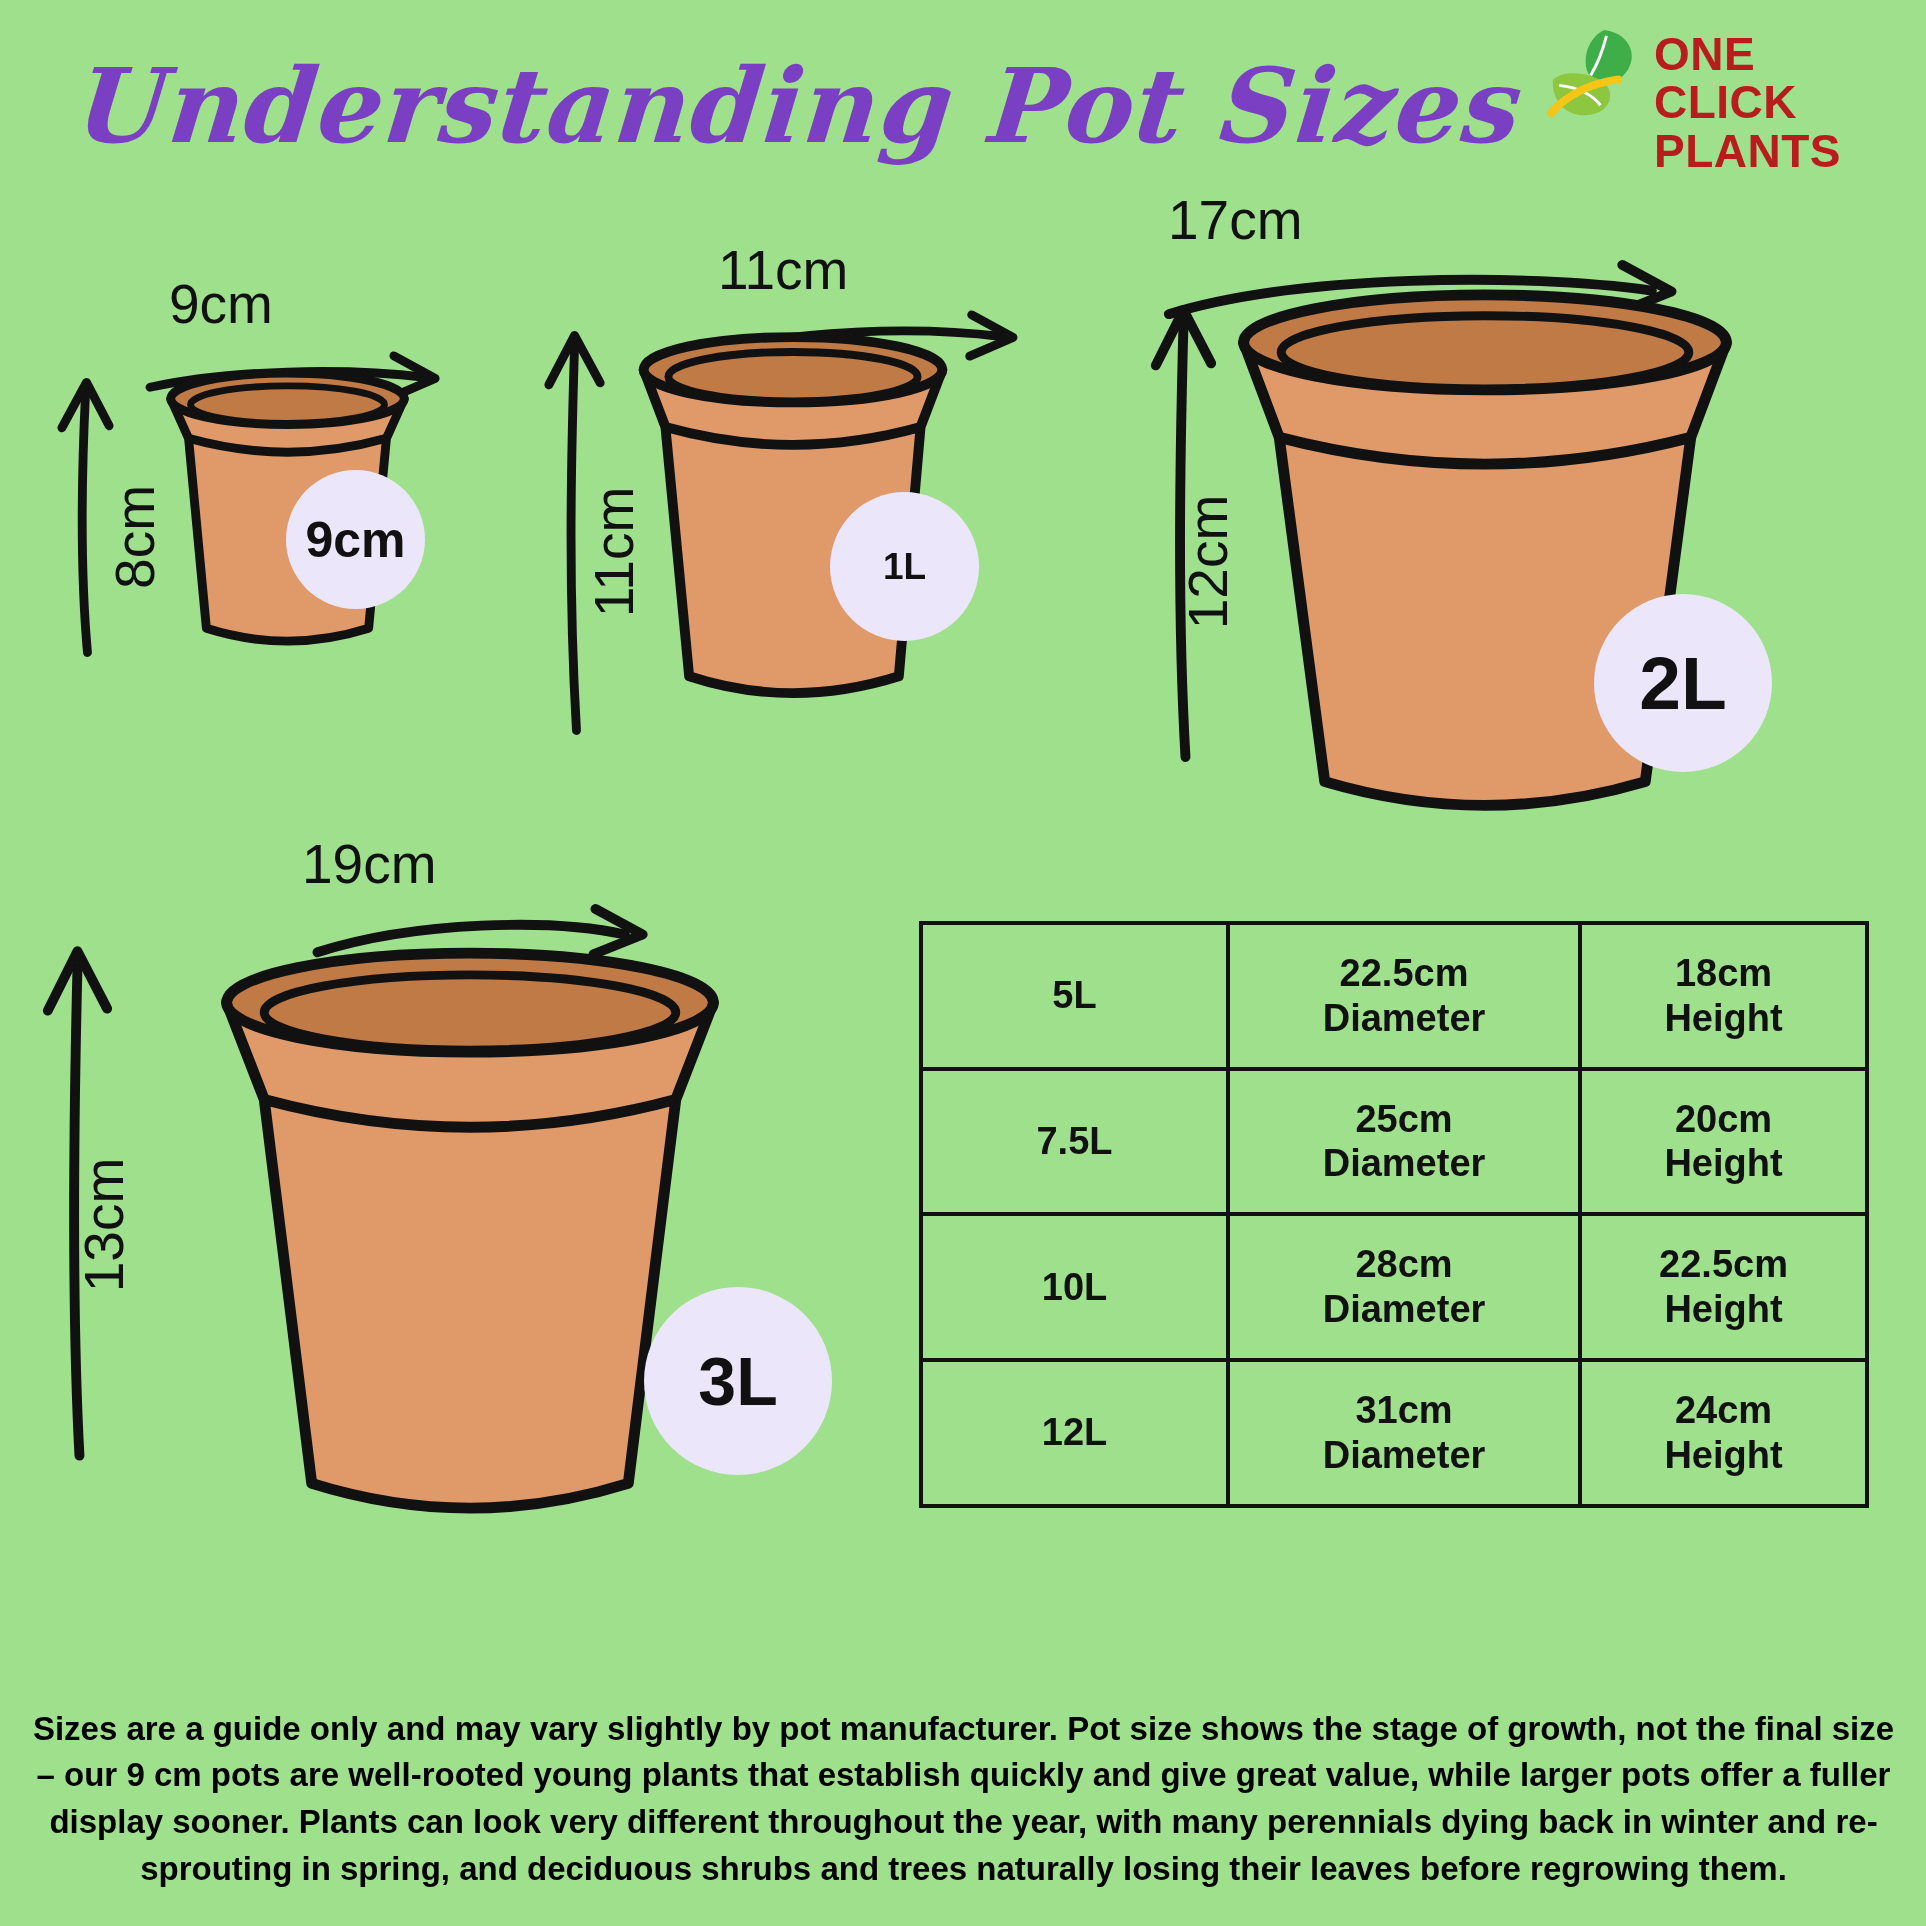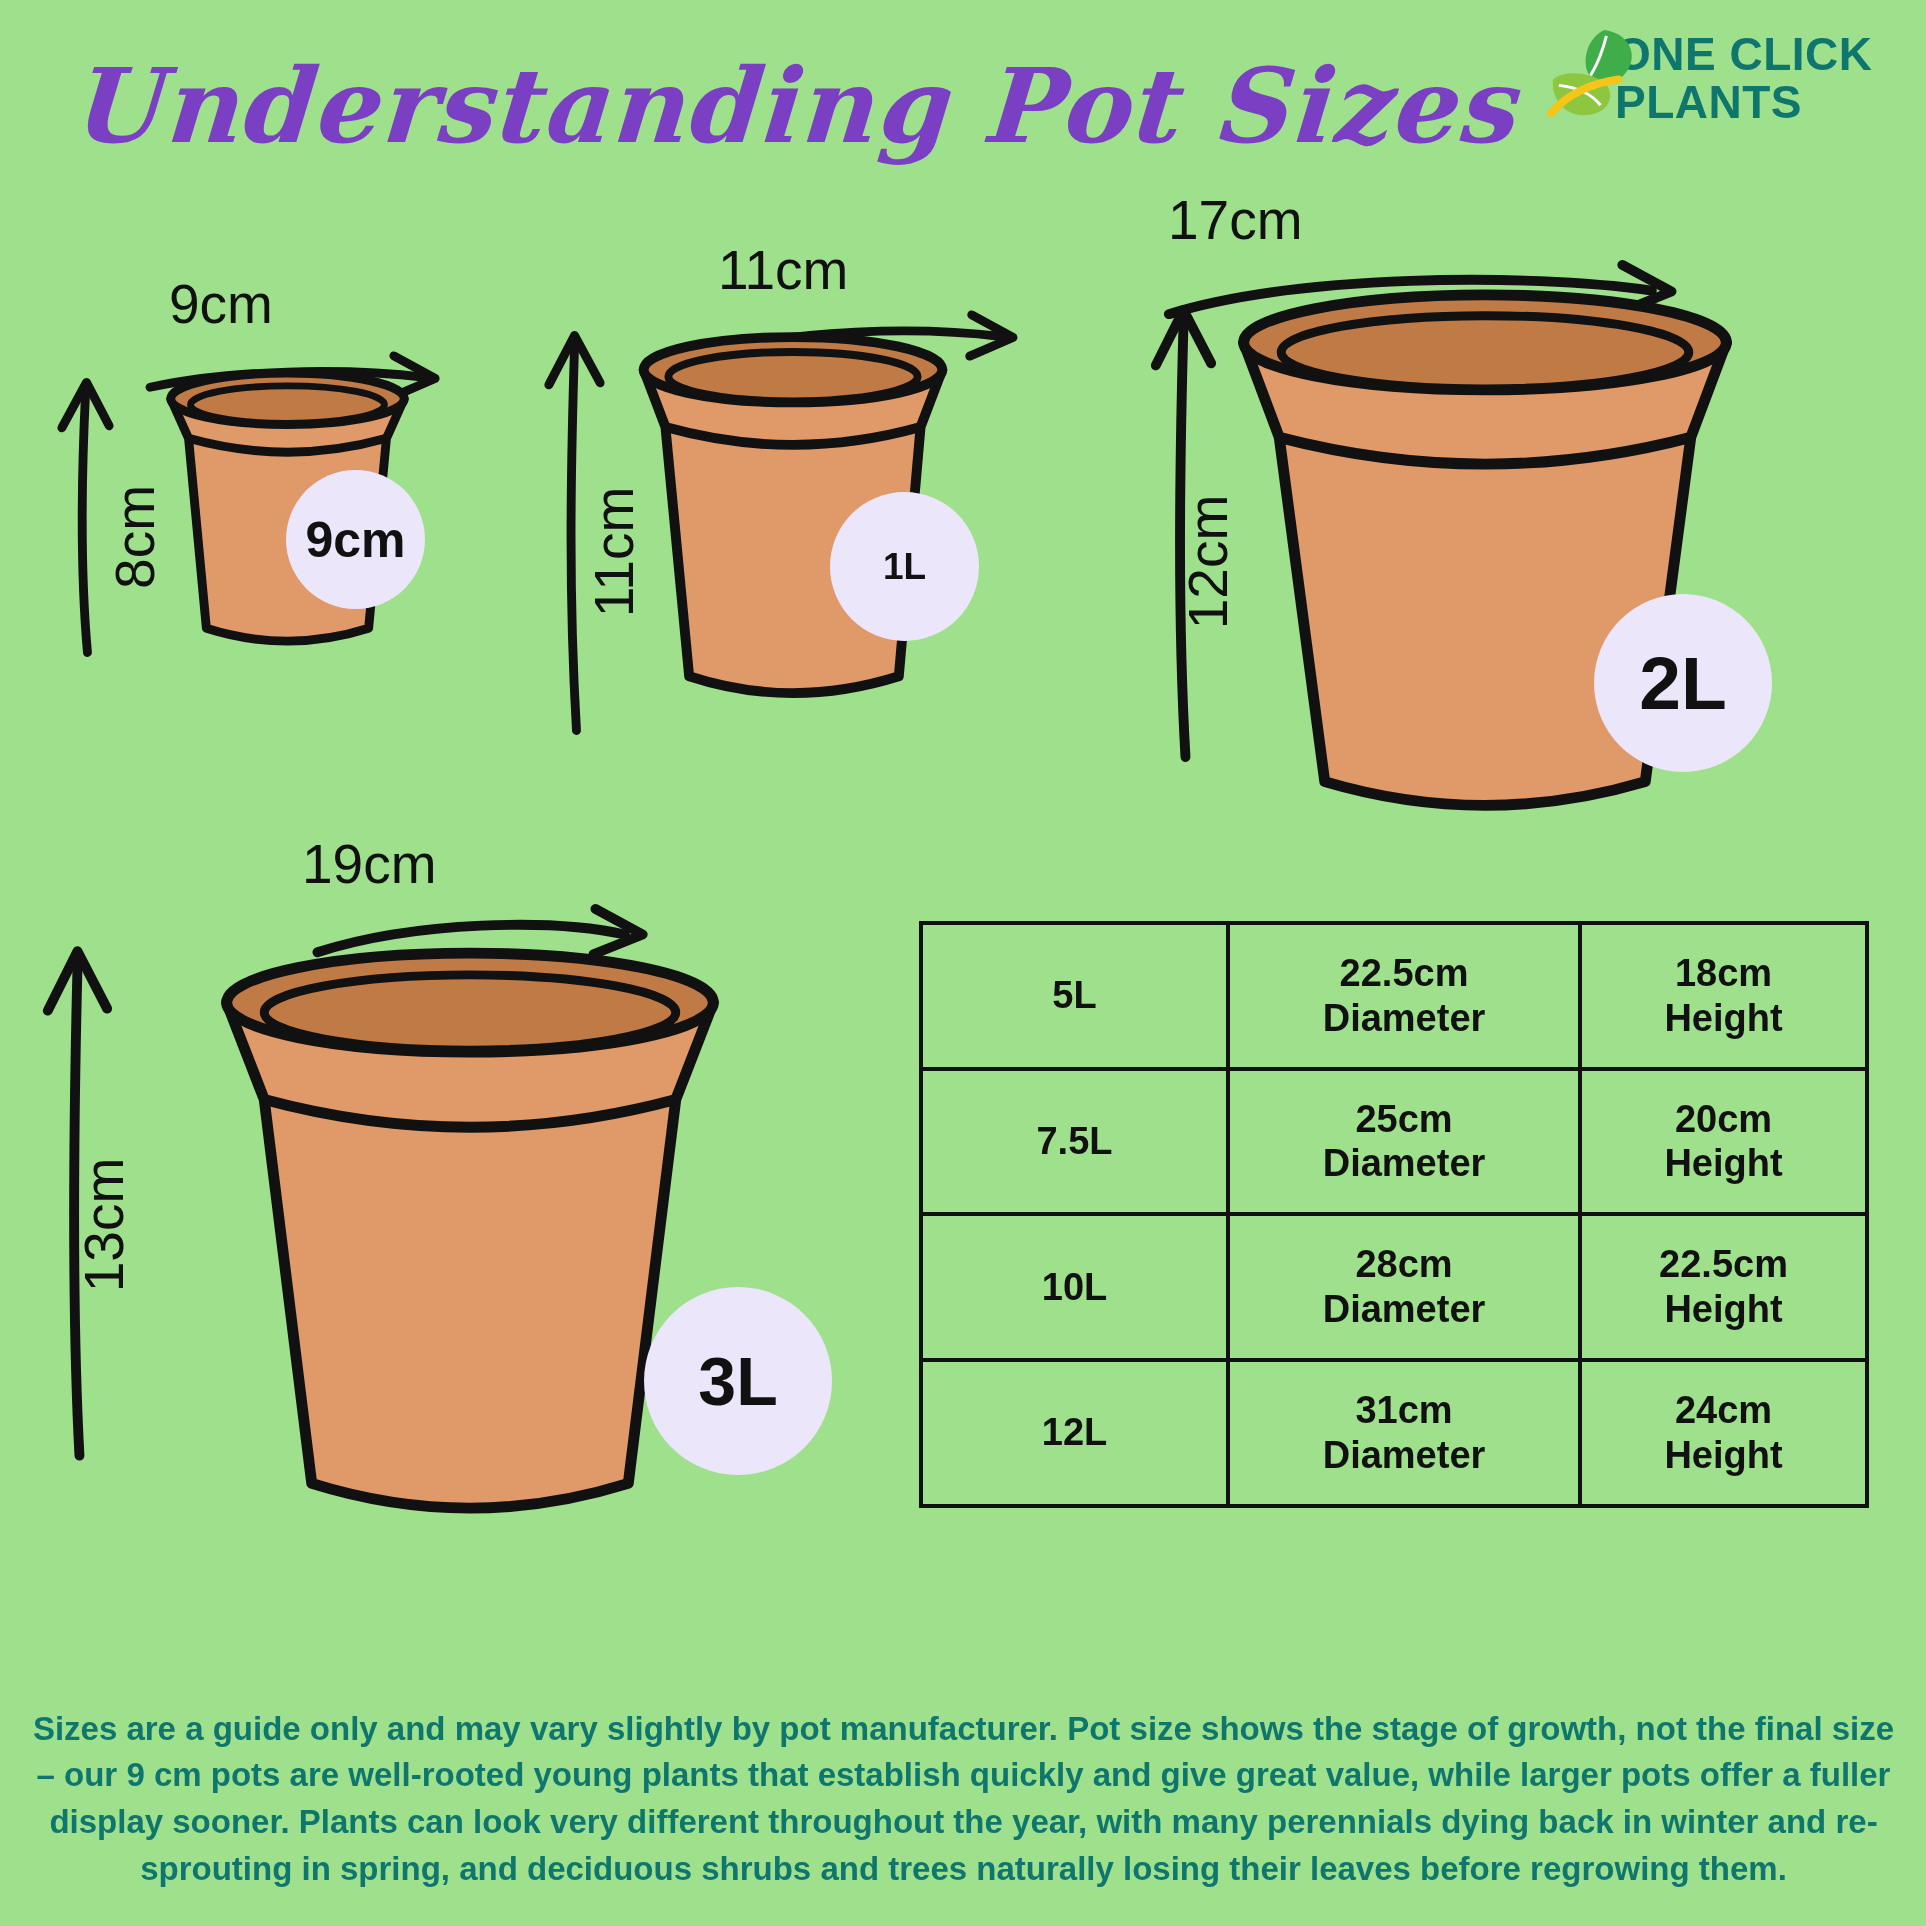--- a/index.html
+++ b/index.html
@@ -24,25 +24,25 @@
     transform:skewX(-6deg);
     white-space:nowrap;
   }
   .logo{
     position:absolute;right:35px;top:30px;
     width:327px;
     display:flex;flex-direction:column;align-items:flex-start;
   }
   .logo-mark{position:absolute;left:-20px;top:-8px;width:109px;height:104px;}
   .logo-text{
-    margin-left:50px;
+    margin-left:89px;
     font-weight:700;
     font-size:46px;
     line-height:1.05;
-    color:#0f766e;
+    color:#b91c1c;
     letter-spacing:0.5px;
   }
 
   
   .pot-group{position:absolute;}
   .pot-svg{display:block;}
 
   .dim-label{
     position:absolute;
     font-size:55px;
@@ -86,21 +86,21 @@
   .spec-table td .sub{display:block;}
 
   
   .footer{
     position:absolute;
     left:25px;right:25px;bottom:34px;
     text-align:center;
     font-size:33px;
     font-weight:700;
     line-height:1.42;
-    color:#0f766e;
+    color:#000000;
   }
 </style>
 </head>
 <body>
 
 <div class="canvas">
 
   <div class="title">Understanding Pot Sizes</div>
 
   <div class="logo">

